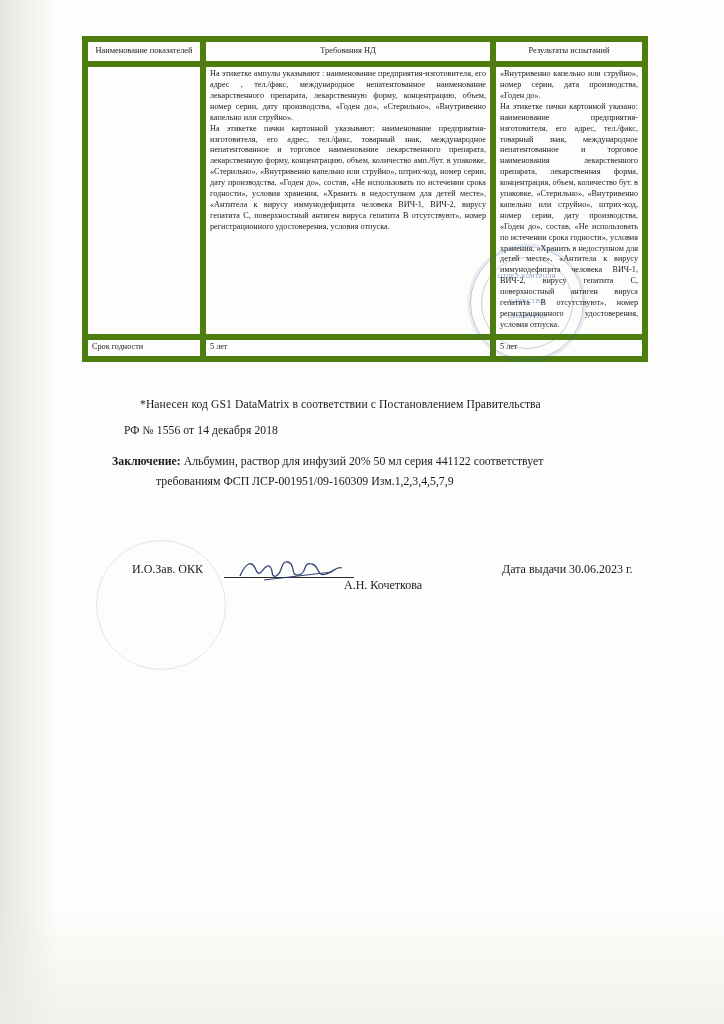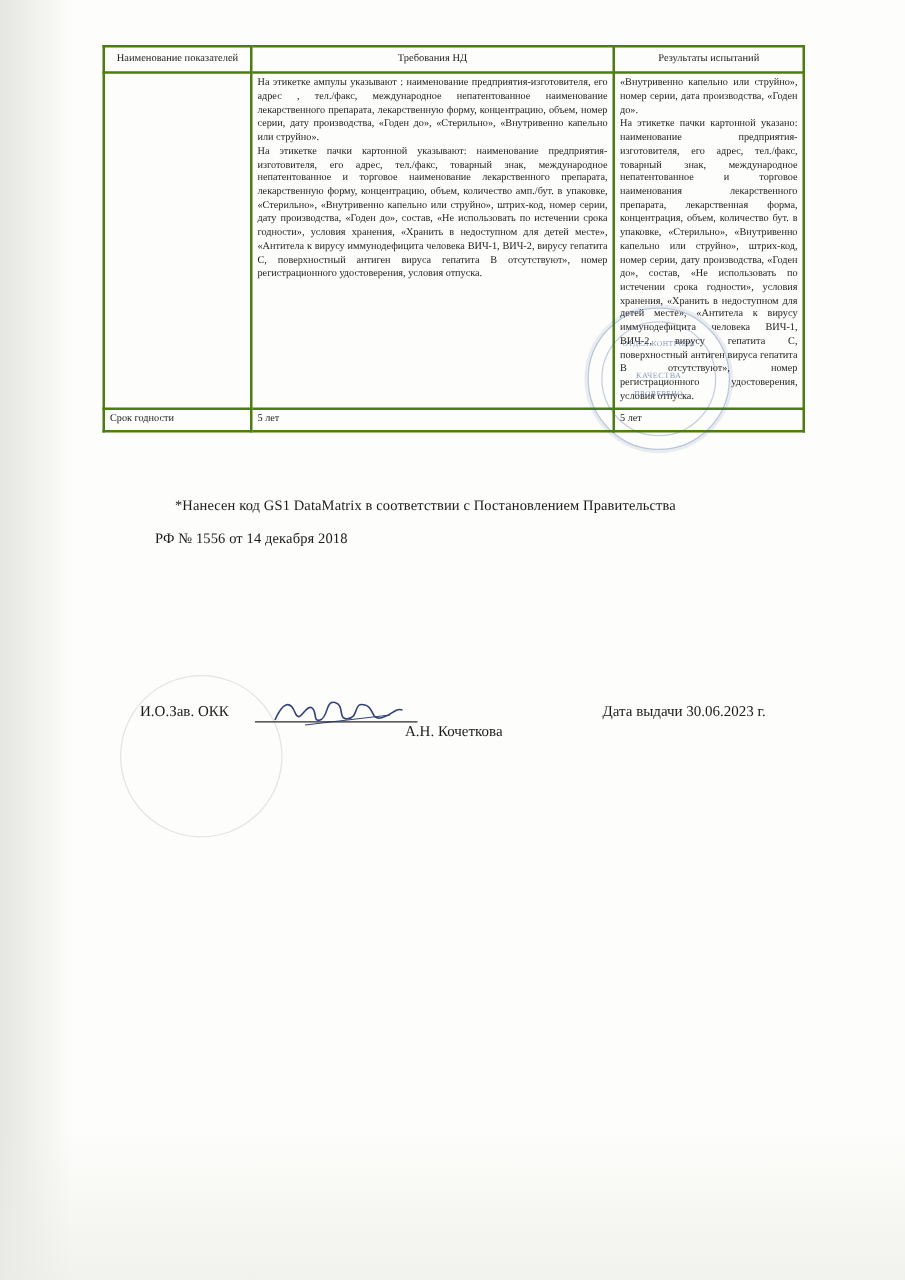--- a/index.html
+++ b/index.html
@@ -39,21 +39,21 @@
   
   .doc-table {
     position: absolute;
     left: 82px;
     top: 36px;
     width: 560px;
     border-collapse: collapse;
     table-layout: fixed;
   }
   .doc-table td, .doc-table th {
-    border: 2px solid #4d7c0f;
+    border: 6px solid #4d7c0f;
     vertical-align: top;
     padding: 2px 4px 3px 4px;
     font-size: 8.2px;
     line-height: 1.33;
     font-weight: normal;
   }
   .doc-table thead th {
     text-align: center;
     font-size: 8.4px;
     padding: 4px 3px 5px 3px;
@@ -123,21 +123,21 @@
   }
   .conclusion b { font-weight: bold; }
   .conclusion .ln2 {
     display: block;
     margin-left: 44px;
     margin-top: 2px;
   }
 
   .sign-row {
     position: absolute;
-    left: 112px;
+    left: 132px;
     top: 558px;
     width: 520px;
     height: 30px;
     font-size: 12px;
   }
   .sign-role {
     position: absolute;
     left: 0; top: 4px;
   }
   .sign-line {
@@ -224,20 +224,24 @@
 
   <div class="stamp">
     <div class="stamp-text t1">ОТДЕЛ КОНТРОЛЯ</div>
     <div class="stamp-text t2">КАЧЕСТВА</div>
     <div class="stamp-text t3">ПРОВЕРЕНО</div>
   </div>
 
   <div class="note-line note-1">*Нанесен код GS1 DataMatrix в соответствии с Постановлением Правительства</div>
   <div class="note-line note-2">РФ № 1556 от 14 декабря 2018</div>
 
+  <div class="conclusion">
+    <b>Заключение:</b><span> Альбумин, раствор для инфузий 20% 50 мл серия 441122 соответствует</span>
+    <span class="ln2">требованиям ФСП ЛСР-001951/09-160309 Изм.1,2,3,4,5,7,9</span>
+  </div>
 
   <div class="stamp2"></div>
 
   <div class="sign-row">
     <span class="sign-role">И.О.Зав. ОКК</span>
     <span class="sign-line"></span>
     <span class="sign-scribble">
       <svg width="110" height="26" viewBox="0 0 110 26" fill="none" stroke="currentColor" stroke-width="1.3">
         <path d="M4 20 C10 6, 16 4, 20 14 C24 24, 28 8, 33 10 C38 12, 34 22, 40 20 C47 18, 44 4, 52 6 C60 8, 54 20, 62 19 C72 18, 66 5, 76 8 C84 10, 80 21, 90 18 C98 16, 100 10, 106 12"></path>
         <path d="M28 24 L96 16" stroke-width="1"></path>

